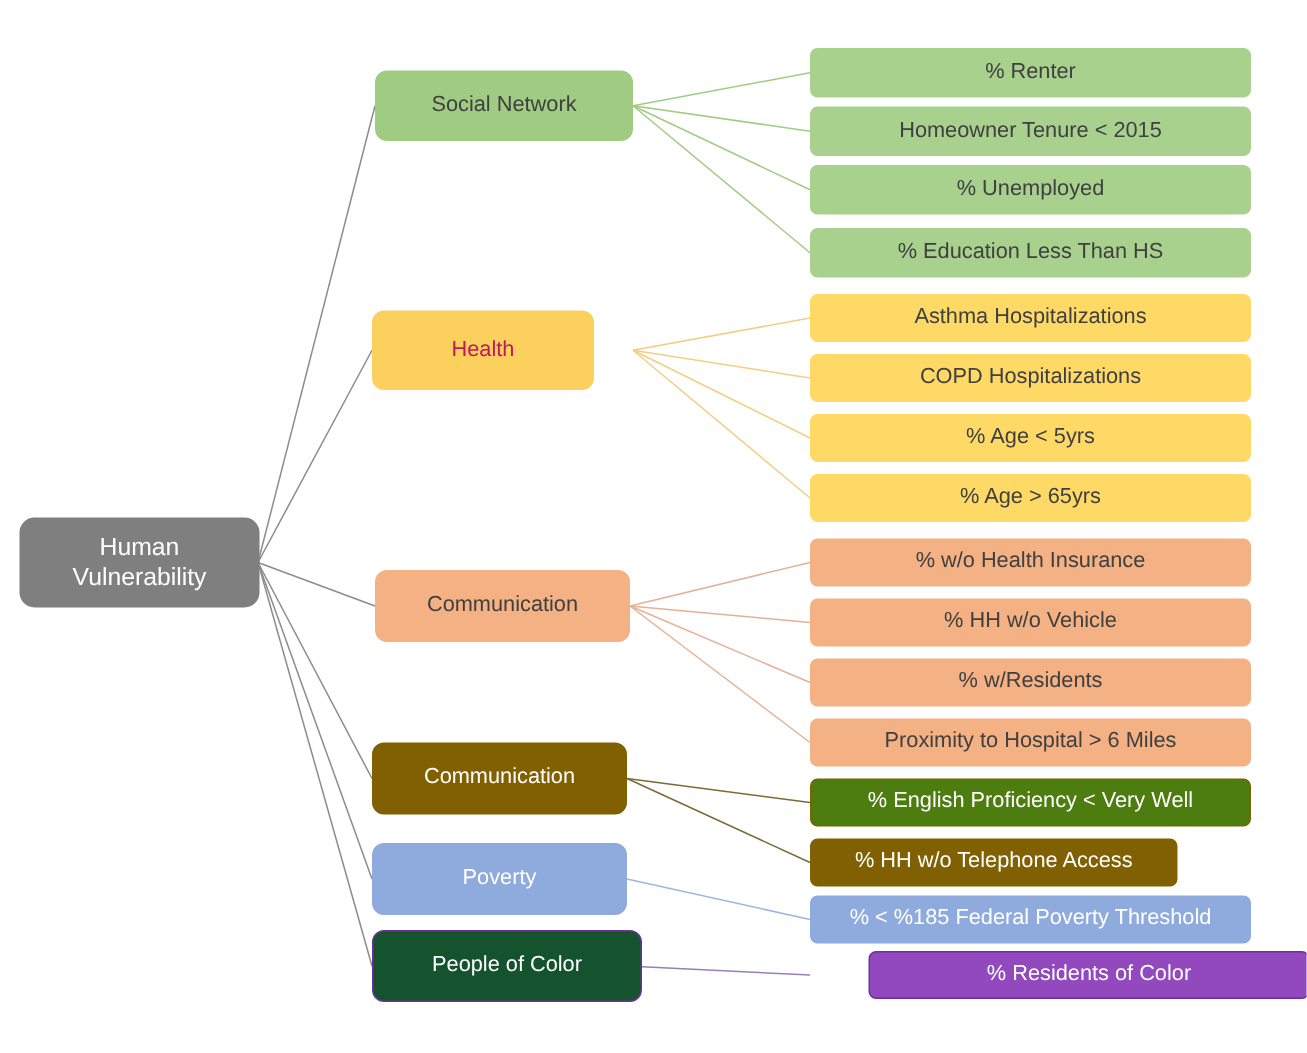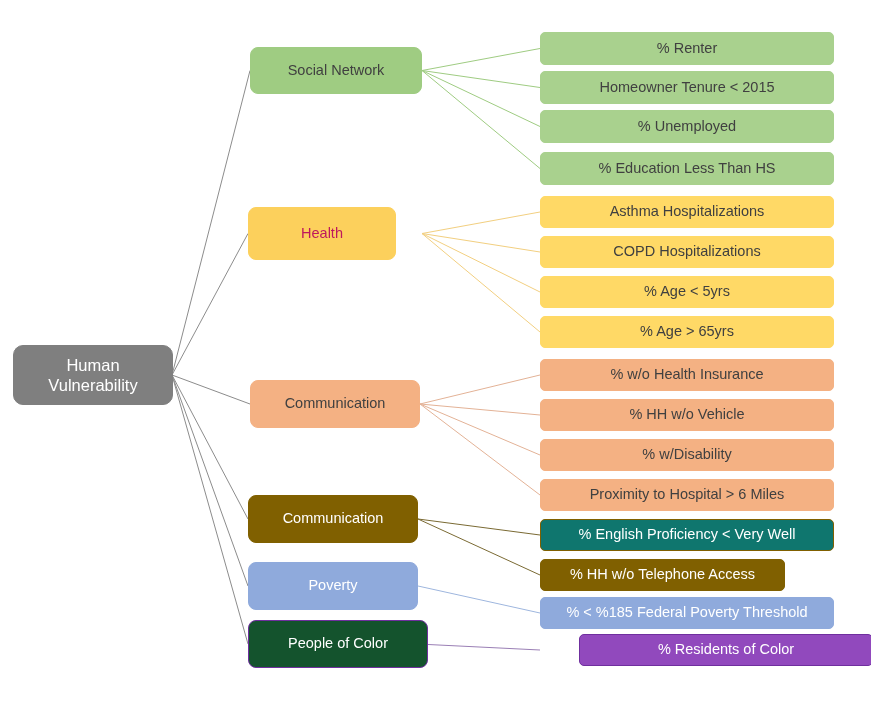--- a/index.html
+++ b/index.html
@@ -116,29 +116,29 @@
       <div class="node node-cat" style="left: 250px; top: 380px; width: 170px; height: 48px; background: rgb(244, 177, 131); border: 1px solid rgb(244, 177, 131); color: rgb(64, 64, 64);">
         <span>Communication</span>
       </div>
       <div class="node node-leaf" style="left: 540px; top: 359px; width: 294px; height: 32px; background: rgb(244, 177, 131); border: 1px solid rgb(244, 177, 131); color: rgb(64, 64, 64);">
         <span>% w/o Health Insurance</span>
       </div>
       <div class="node node-leaf" style="left: 540px; top: 399px; width: 294px; height: 32px; background: rgb(244, 177, 131); border: 1px solid rgb(244, 177, 131); color: rgb(64, 64, 64);">
         <span>% HH w/o  Vehicle</span>
       </div>
       <div class="node node-leaf" style="left: 540px; top: 439px; width: 294px; height: 32px; background: rgb(244, 177, 131); border: 1px solid rgb(244, 177, 131); color: rgb(64, 64, 64);">
-        <span>% w/Disability</span>
+        <span>% w/Residents</span>
       </div>
       <div class="node node-leaf" style="left: 540px; top: 479px; width: 294px; height: 32px; background: rgb(244, 177, 131); border: 1px solid rgb(244, 177, 131); color: rgb(64, 64, 64);">
         <span>Proximity to Hospital &gt; 6 Miles</span>
       </div>
       <div class="node node-cat" style="left: 248px; top: 495px; width: 170px; height: 48px; background: rgb(128, 96, 0); border: 1px solid rgb(128, 96, 0); color: rgb(255, 255, 255);">
         <span>Communication</span>
       </div>
-      <div class="node node-leaf" style="left: 540px; top: 519px; width: 294px; height: 32px; background: #0f766e; border: 1px solid rgb(128, 96, 0); color: rgb(255, 255, 255);">
+      <div class="node node-leaf" style="left: 540px; top: 519px; width: 294px; height: 32px; background: #4d7c0f; border: 1px solid rgb(128, 96, 0); color: rgb(255, 255, 255);">
         <span>% English Proficiency &lt; Very Well</span>
       </div>
       <div class="node node-leaf" style="left: 540px; top: 559px; width: 245px; height: 32px; background: rgb(128, 96, 0); border: 1px solid rgb(128, 96, 0); color: rgb(255, 255, 255);">
         <span>% HH w/o Telephone Access</span>
       </div>
       <div class="node node-cat" style="left: 248px; top: 562px; width: 170px; height: 48px; background: rgb(143, 170, 220); border: 1px solid rgb(143, 170, 220); color: rgb(255, 255, 255);">
         <span>Poverty</span>
       </div>
       <div class="node node-leaf" style="left: 540px; top: 597px; width: 294px; height: 32px; background: rgb(143, 170, 220); border: 1px solid rgb(143, 170, 220); color: rgb(255, 255, 255);">
         <span>% &lt; %185 Federal Poverty Threshold</span>

